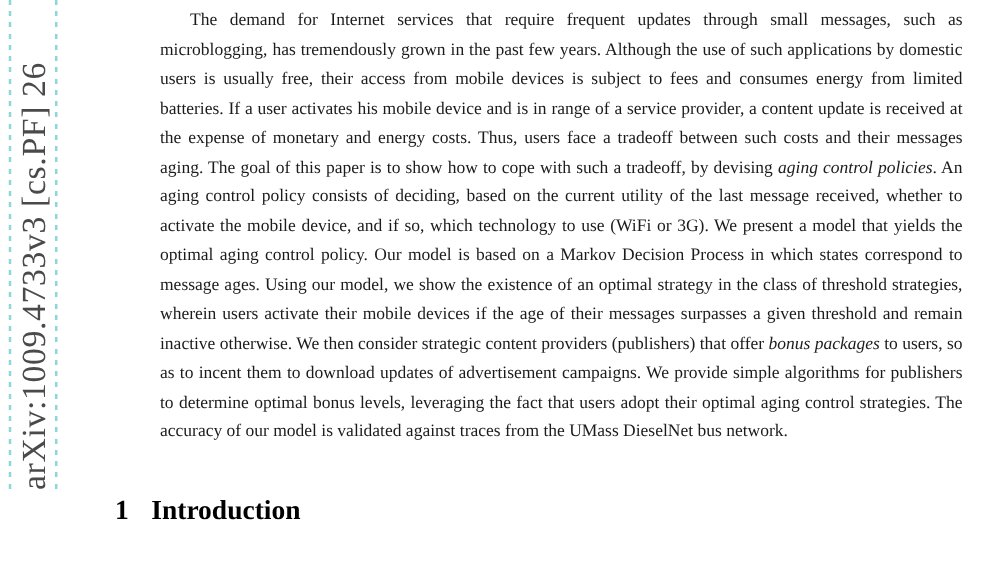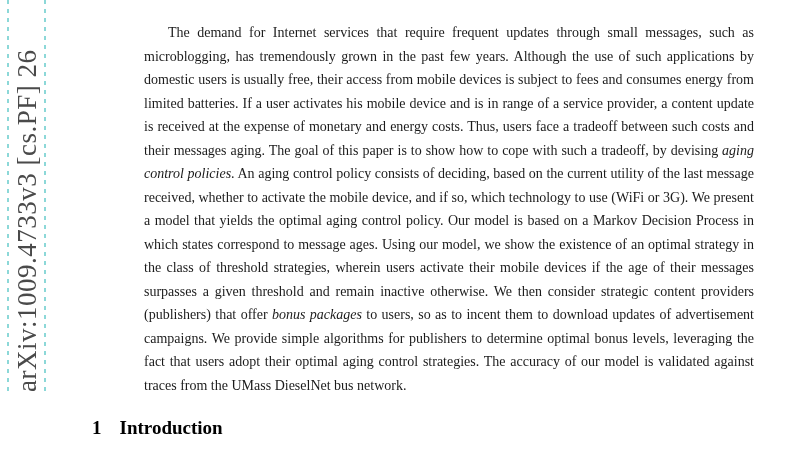--- a/index.html
+++ b/index.html
@@ -51,32 +51,32 @@
   }
 
   
   .content {
     position: absolute;
     left: 128px;
     top: 5px;
     width: 642px;
   }
   .abstract {
-    margin: 16px;
+    margin: 0;
     font-size: 14px;
     line-height: 23.5px;
     text-align: justify;
     text-indent: 24px;
   }
   .abstract em {
     font-style: italic;
   }
   .section-heading {
-    margin: 20px 0 0 -36px;
-    font-size: 19px;
+    margin: 37px 0 0 -36px;
+    font-size: 22px;
     font-weight: bold;
     color: #000000;
   }
   .section-heading .sec-num {
     display: inline-block;
     margin-right: 18px;
   }
 </style>
 </head>
 <body>

